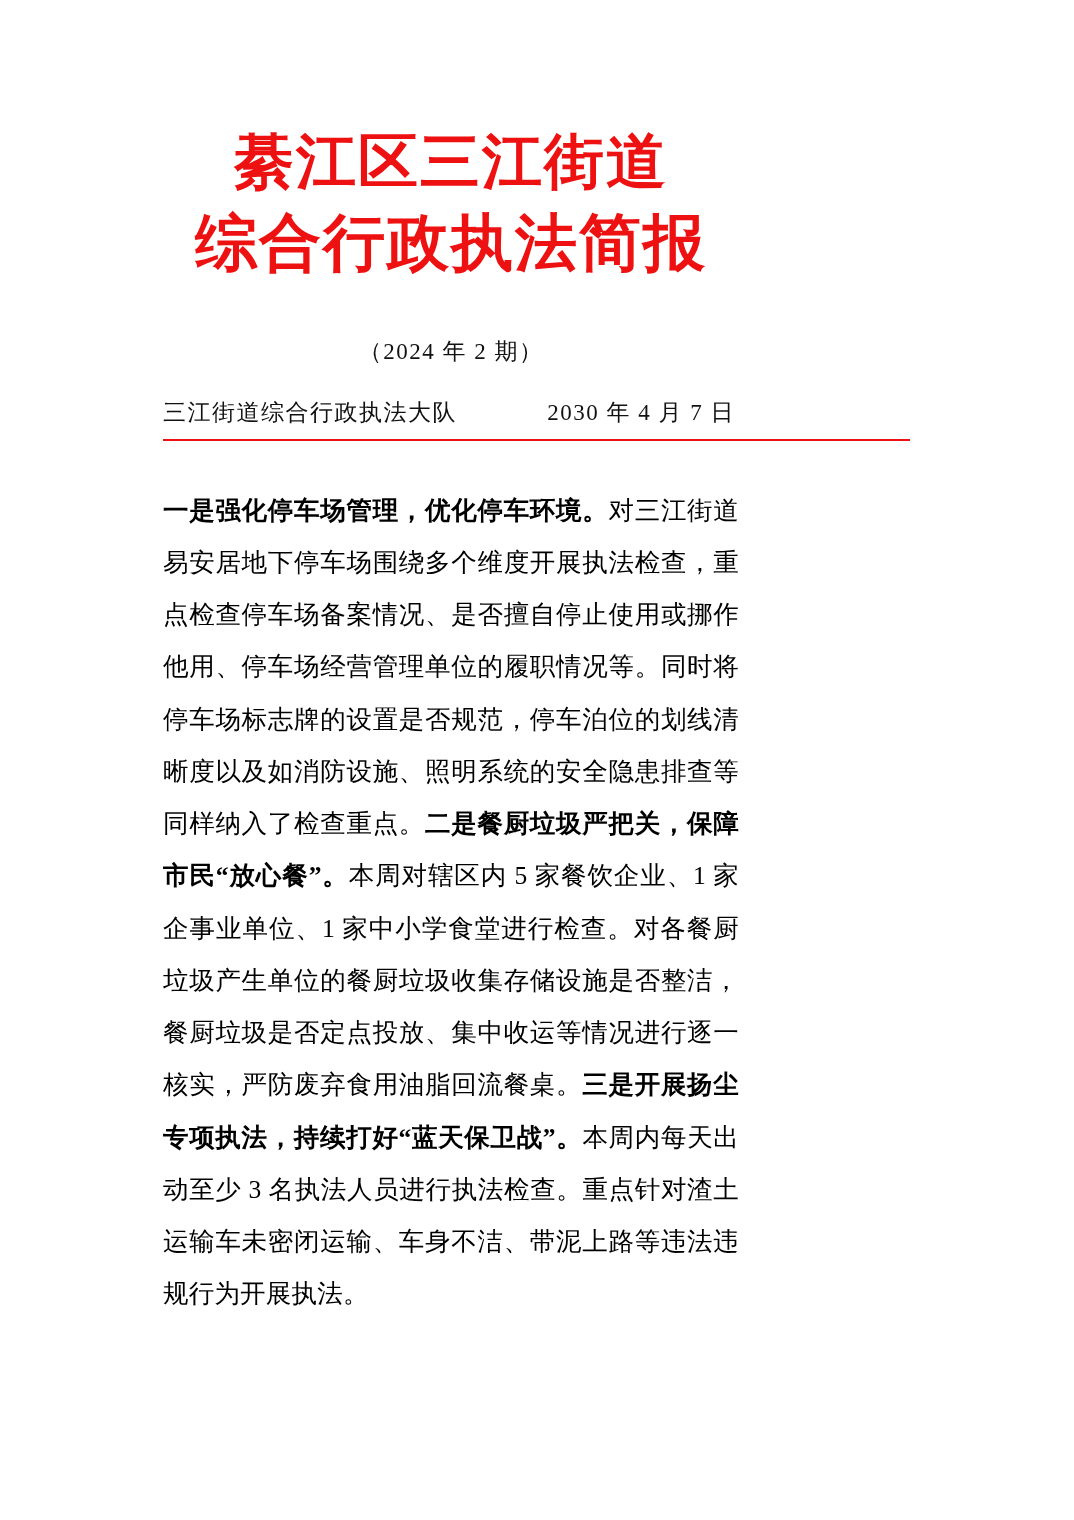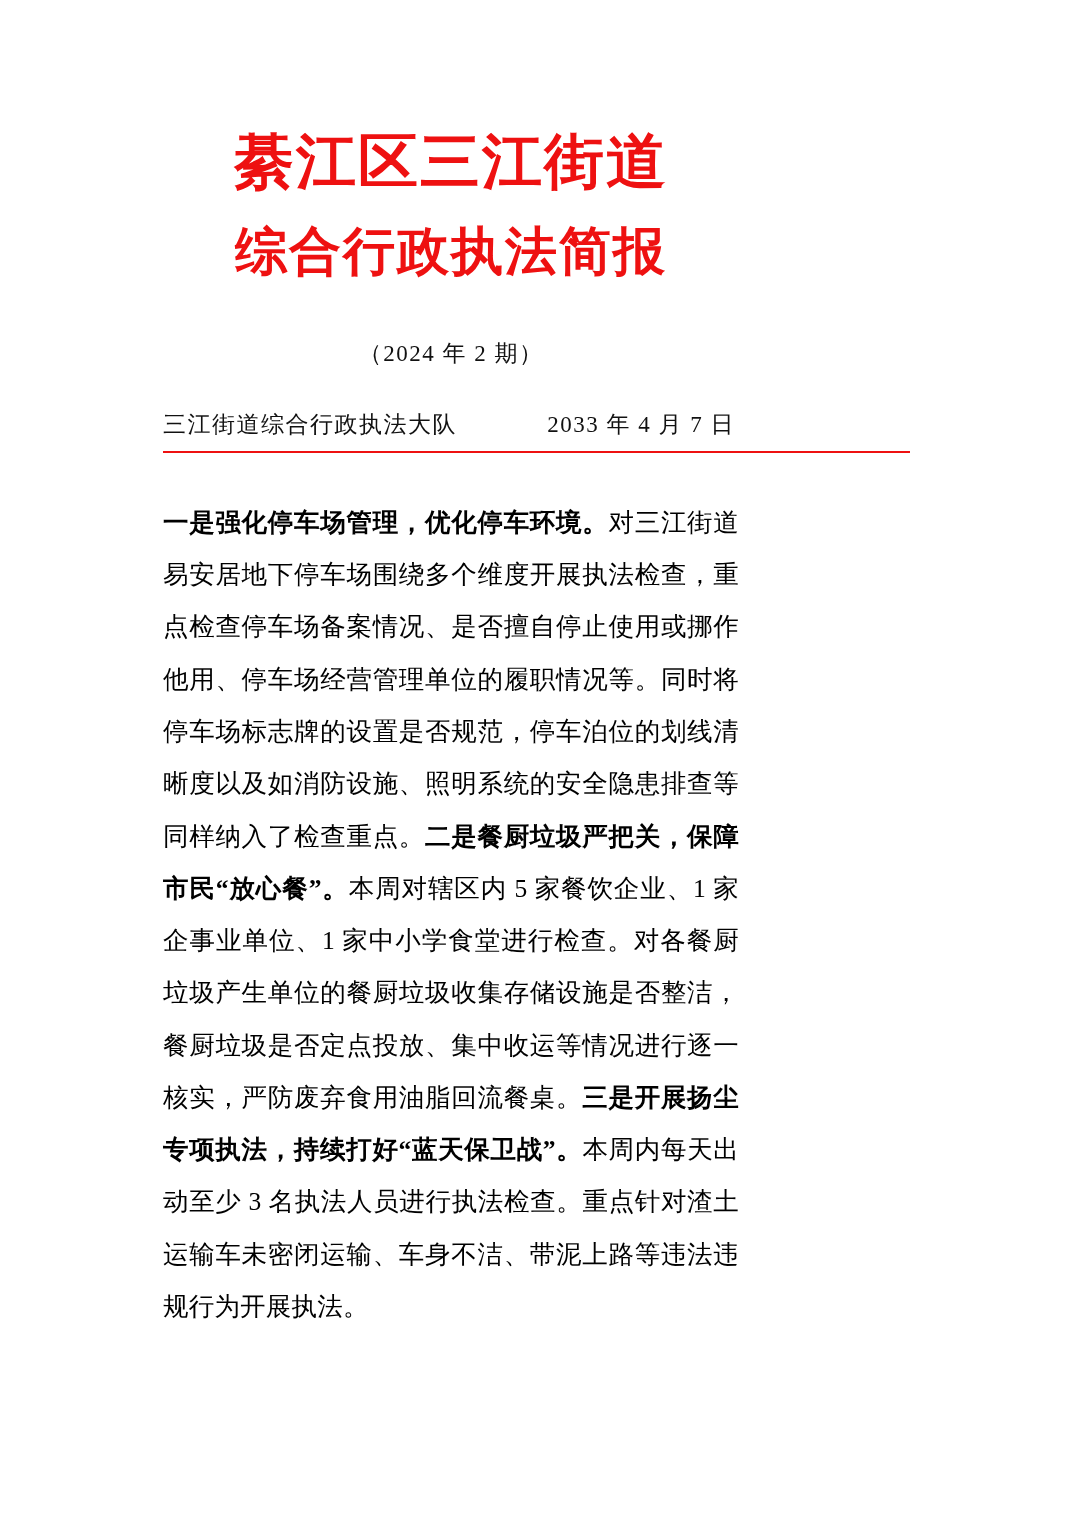--- a/index.html
+++ b/index.html
@@ -31,35 +31,35 @@
   .title-line {
     color: #EE1111;
     font-family: "Liberation Serif", "DejaVu Serif", serif;
     font-weight: 700;
     font-size: 60px;
     line-height: 1.16;
     letter-spacing: 2px;
     white-space: nowrap;
   }
   .title-line.line2 {
-    margin-top: 24px;
-    font-size: 52px;
+    margin-top: 10px;
+    font-size: 62px;
   }
 
   .issue-line {
     margin-top: 56px;
     text-align: center;
     font-size: 23px;
     letter-spacing: 1.5px;
     color: #111111;
   }
 
   
   .byline-row {
-    margin-top: 40px;
+    margin-top: 30px;
     display: flex;
     justify-content: space-between;
     align-items: baseline;
     font-size: 23px;
     letter-spacing: 1.5px;
     color: #111111;
   }
   .byline-left { white-space: nowrap; }
   .byline-right { white-space: nowrap; padding-right: 4px; }
 
@@ -101,21 +101,21 @@
 
   <div class="masthead">
     <div class="title-line line1">綦江区三江街道</div>
     <div class="title-line line2">综合行政执法简报</div>
   </div>
 
   <div class="issue-line">（2024 年 2 期）</div>
 
   <div class="byline-row">
     <div class="byline-left">三江街道综合行政执法大队</div>
-    <div class="byline-right">2033 年 4 月 7 日</div>
+    <div class="byline-right">2030 年 4 月 7 日</div>
   </div>
 
   <hr class="rule">
 
   <div class="body-block">
     <p class="para"><b>一是强化停车场管理，优化停车环境。</b><span class="rg">对三江街道易安居地下停车场围绕多个维度开展执法检查，重点检查停车场备案情况、是否擅自停止使用或挪作他用、停车场经营管理单位的履职情况等。同时将停车场标志牌的设置是否规范，停车泊位的划线清晰度以及如消防设施、照明系统的安全隐患排查等同样纳入了检查重点。</span><b>二是餐厨垃圾严把关，保障市民“放心餐”。</b><span class="rg">本周对辖区内 5 家餐饮企业、1 家企事业单位、1 家中小学食堂进行检查。对各餐厨垃圾产生单位的餐厨垃圾收集存储设施是否整洁，餐厨垃圾是否定点投放、集中收运等情况进行逐一核实，严防废弃食用油脂回流餐桌。</span><b>三是开展扬尘专项执法，持续打好“蓝天保卫战”。</b><span class="rg">本周内每天出动至少 3 名执法人员进行执法检查。重点针对渣土运输车未密闭运输、车身不洁、带泥上路等违法违规行为开展执法。</span></p>
   </div>
 
 </div>
 

